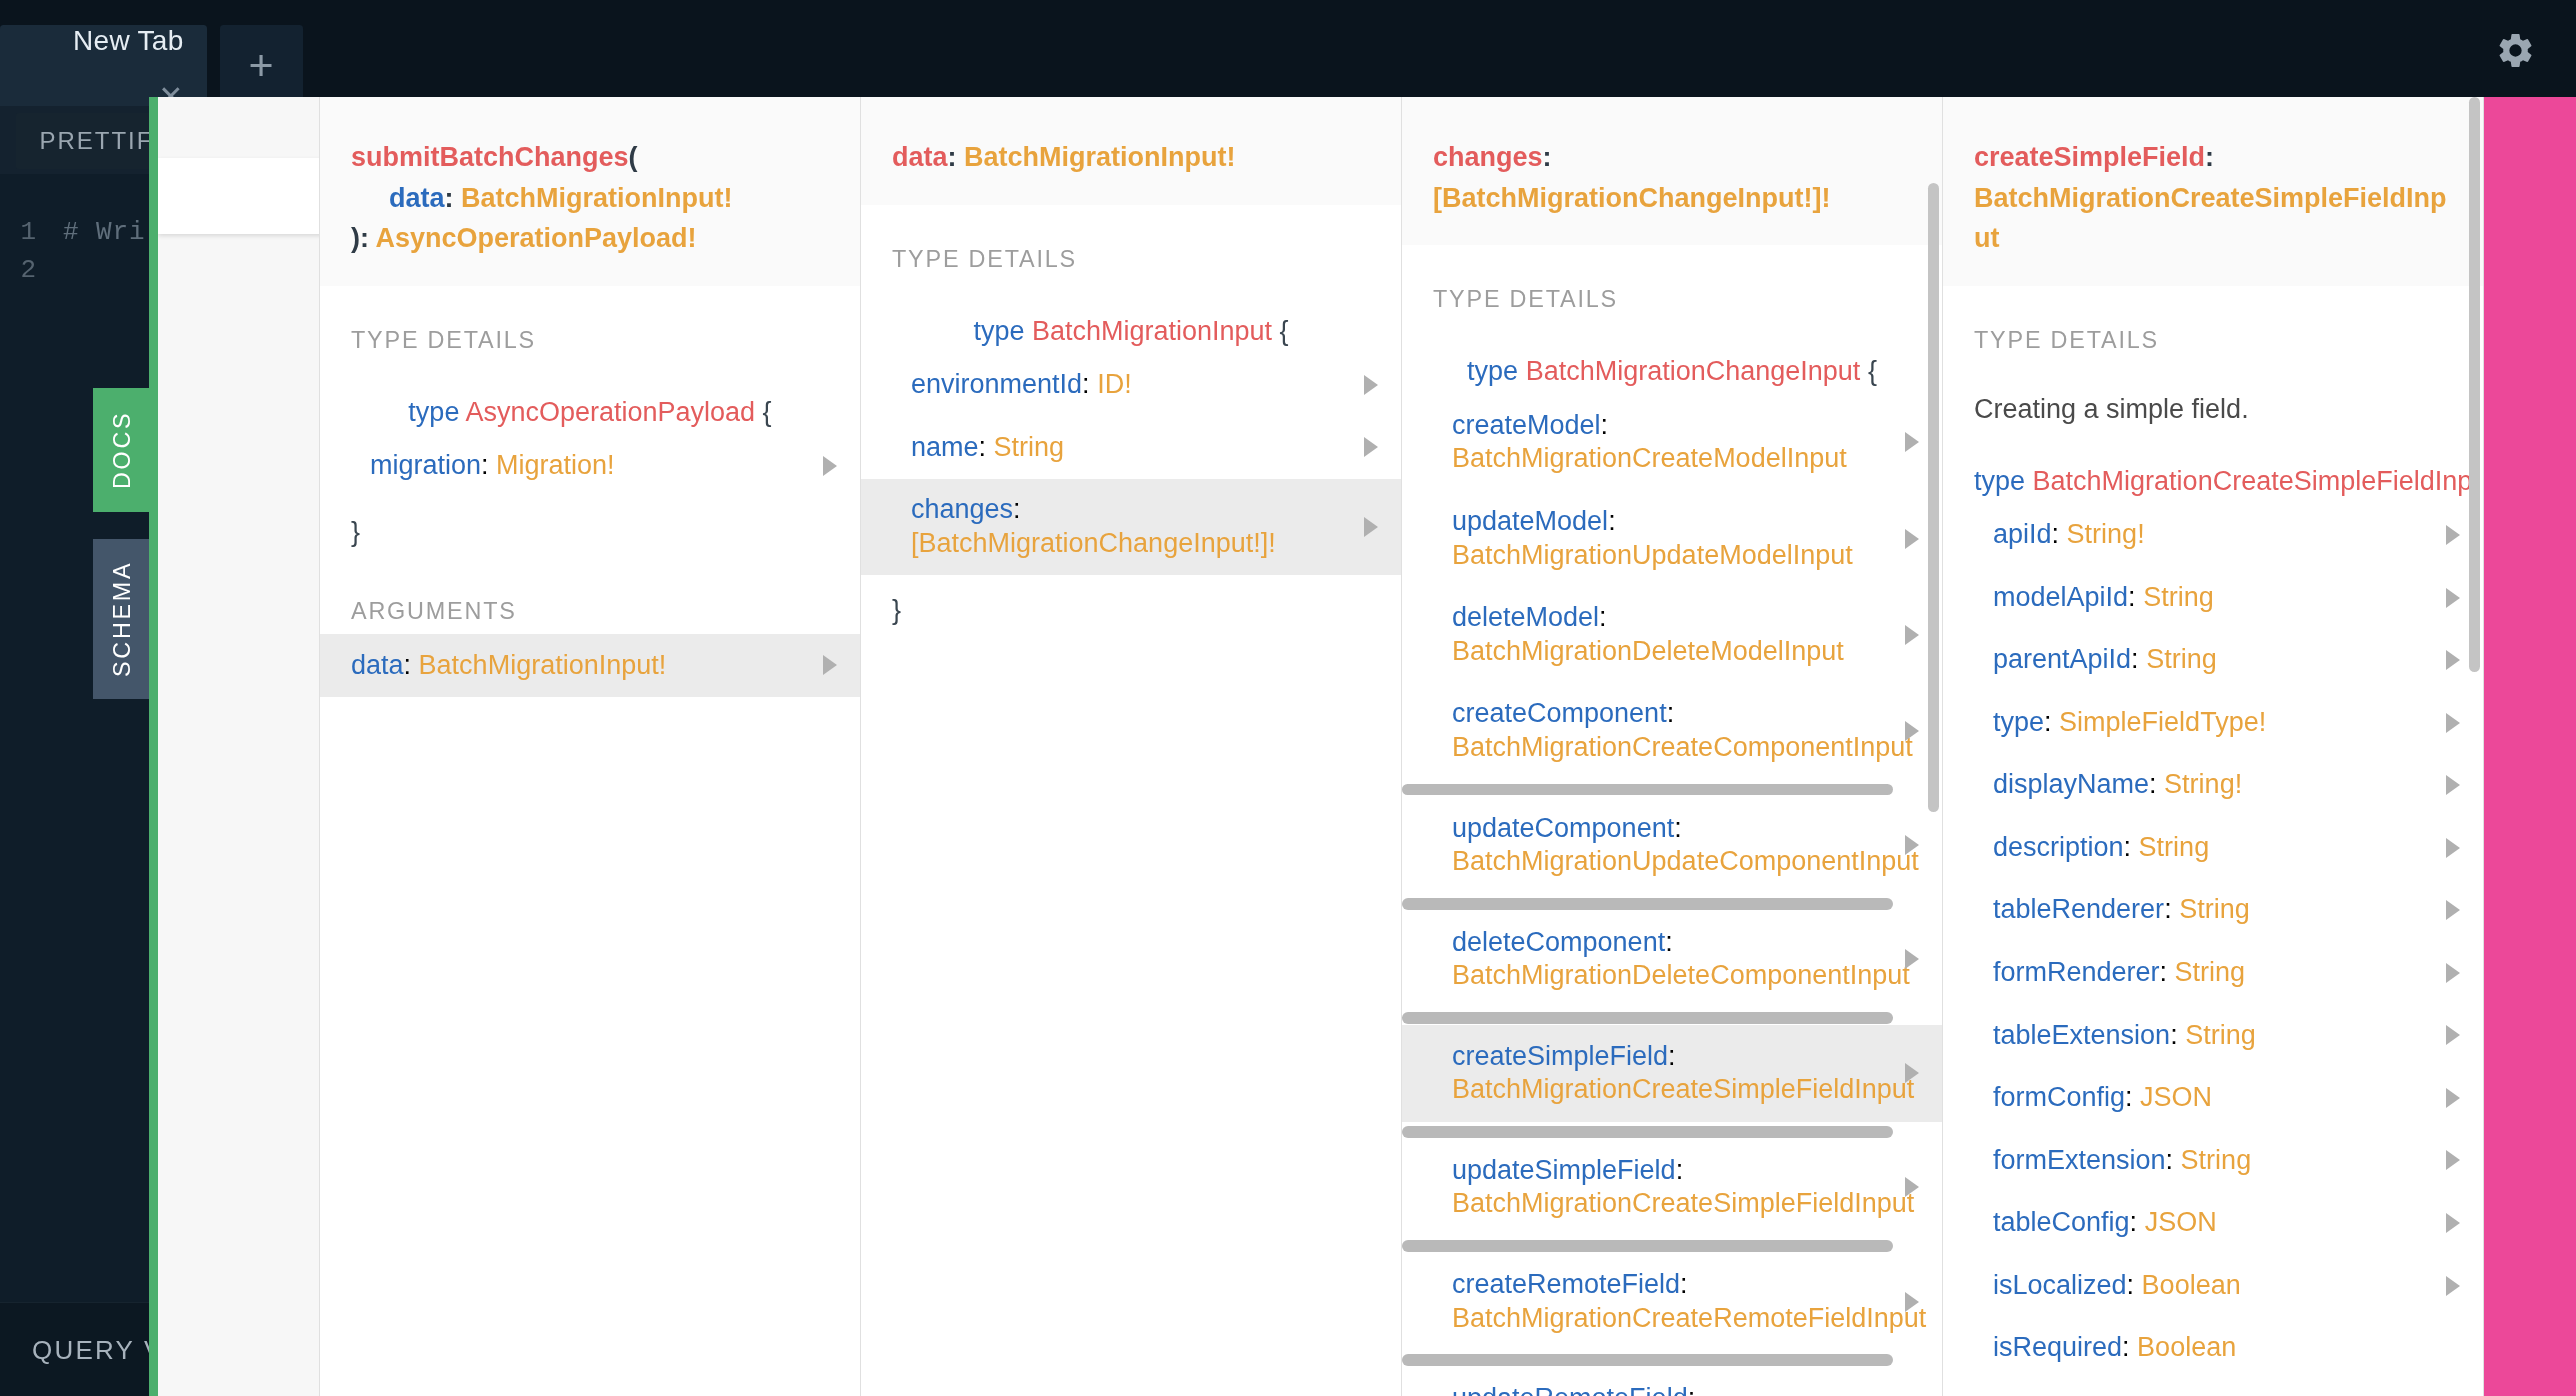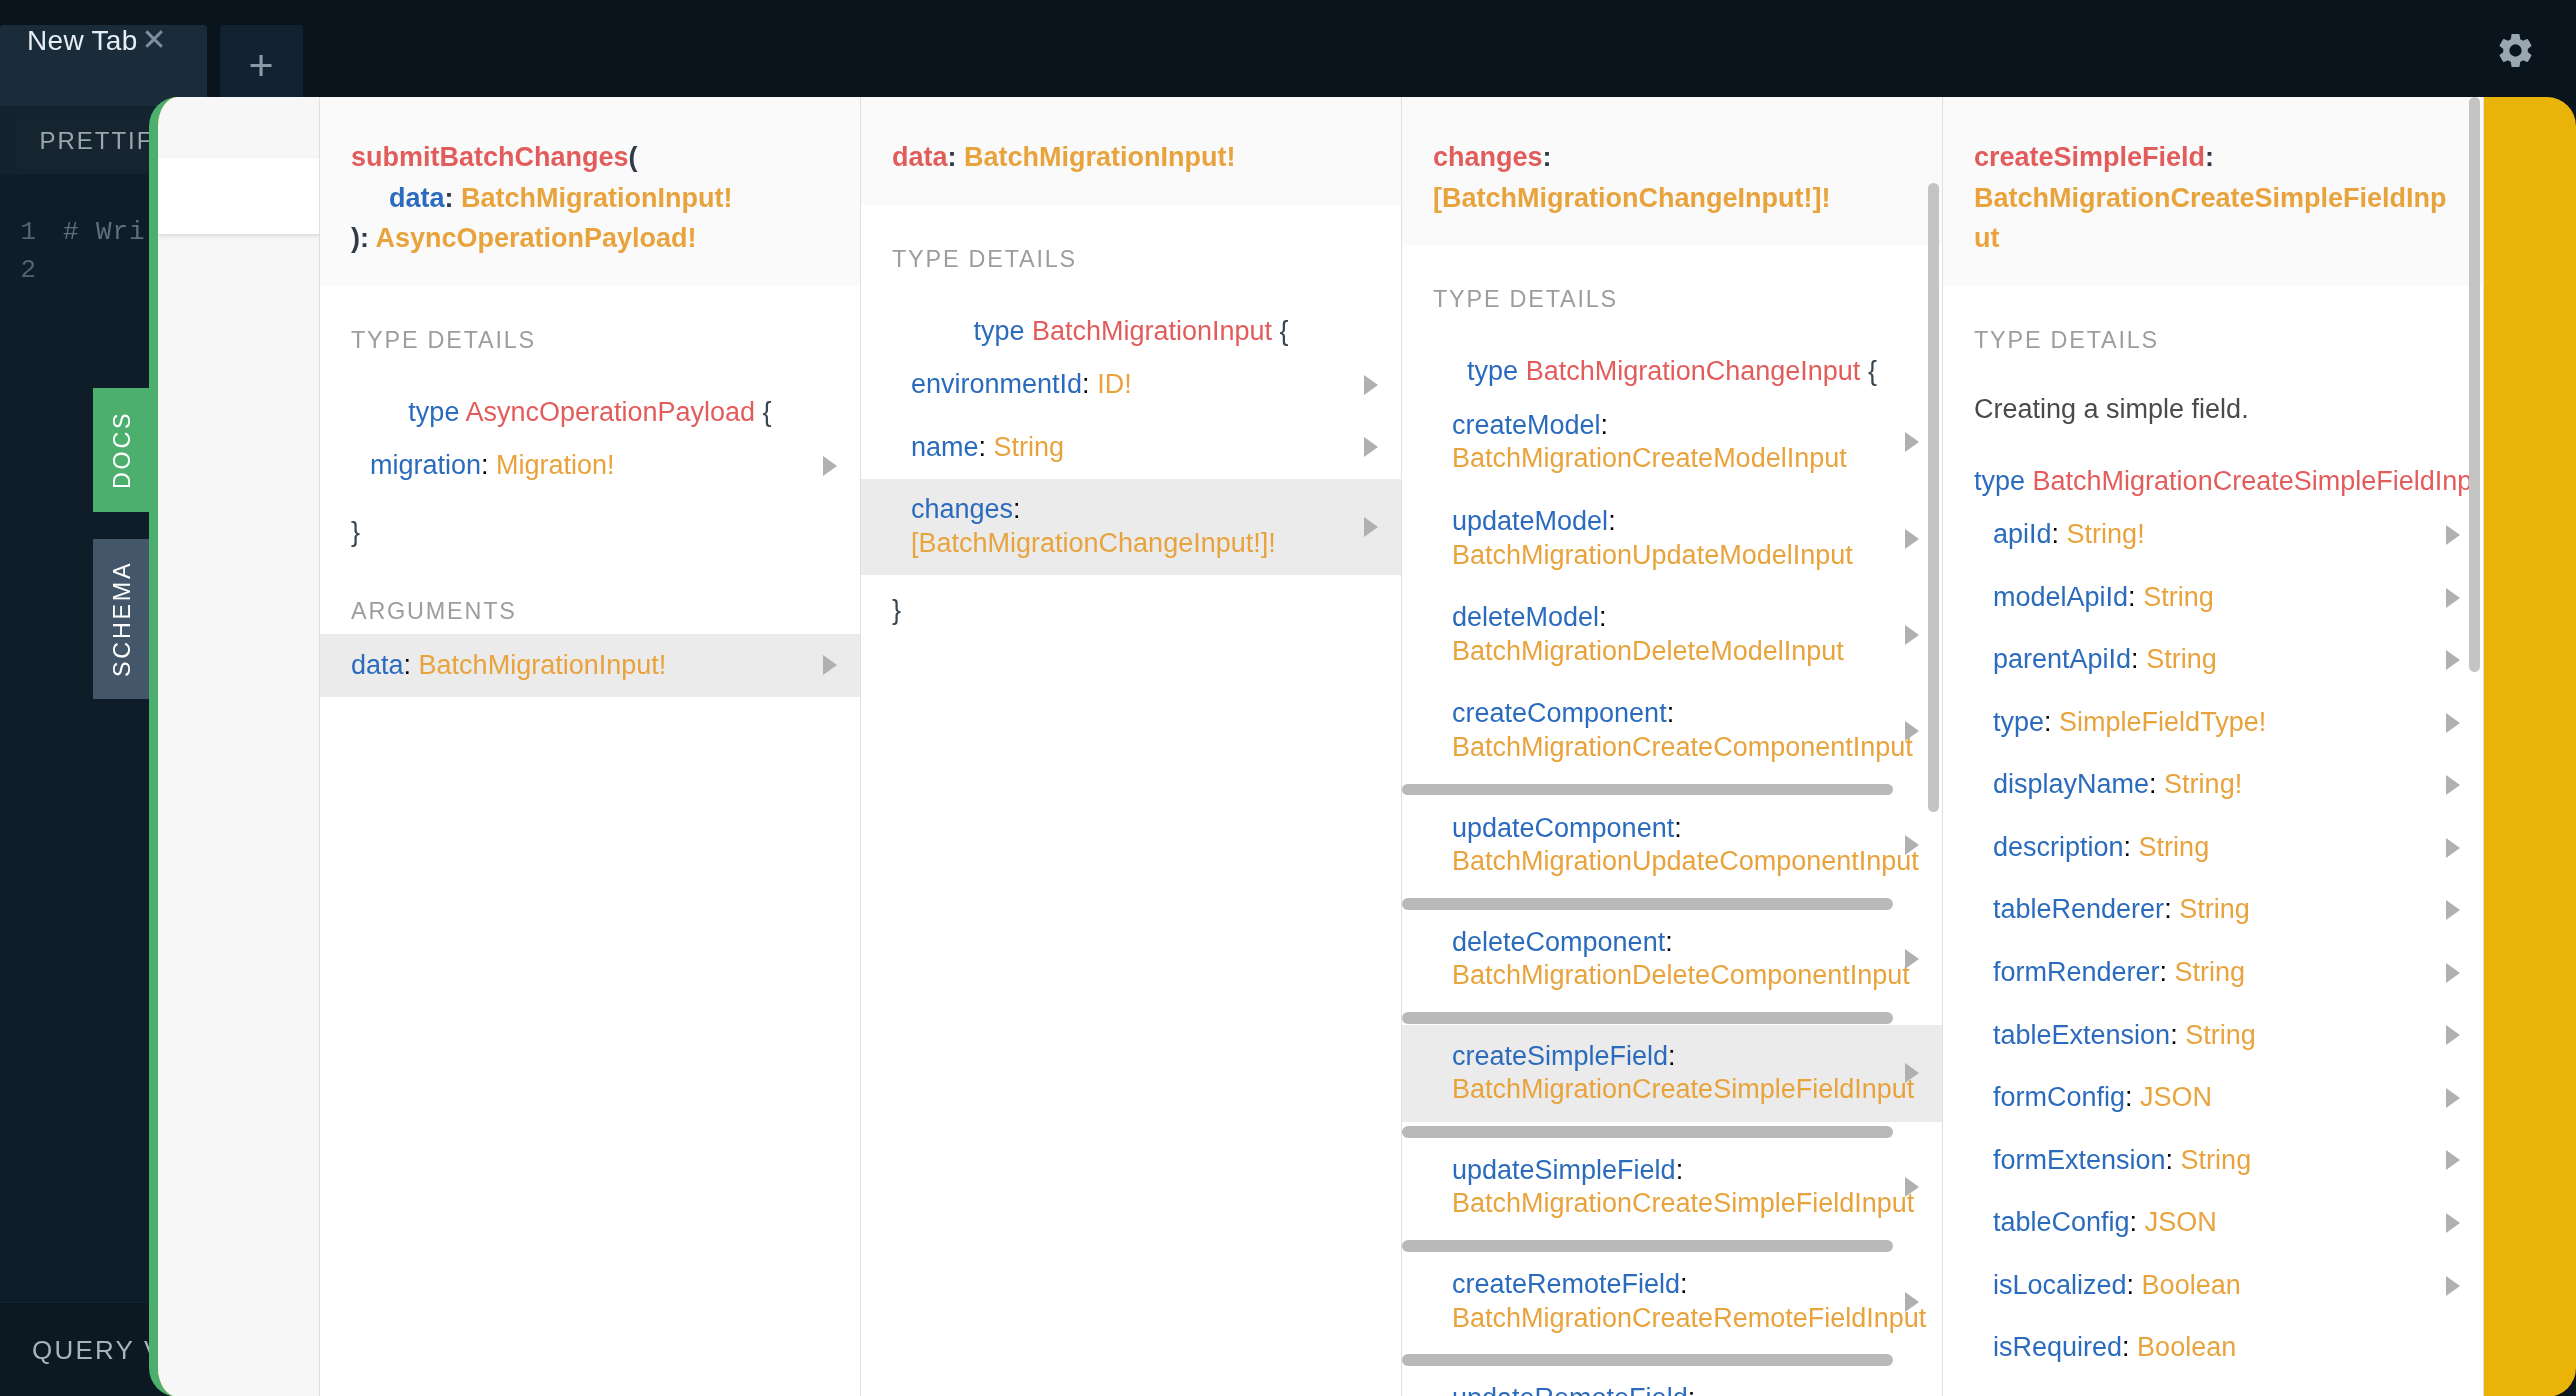--- a/index.html
+++ b/index.html
@@ -21,25 +21,25 @@
   }
   .tabbar {
     position: absolute; top: 0; left: 0; right: 0; height: 106px;
     background: #0a141d;
     display: flex; align-items: flex-end;
   }
   .tab {
     height: 81px; min-width: 207px;
     background: #1a2b3a;
     color: #e6edf3;
-    display: flex; align-items: flex-start; gap: 4px;
+    display: flex; align-items: flex-end; gap: 25px;
     padding: 0 23.4px 0 27px;
     font-size: 28px;
     letter-spacing: 0.3px;
-    border-top-left-radius: 3.6px; border-top-right-radius: 3.6px;
+    border-top-left-radius: 3.6px; border-top-right-radius: 3.6px; flex-direction: column;
   }
   .tab .close {
     color: #7f8e9c; font-size: 30px; line-height: 1; font-weight: 300;
     cursor: pointer;
   }
   .tab-add {
     width: 83px; height: 81px; margin-left: 12.6px;
     background: #132230;
     display: flex; align-items: center; justify-content: center;
     color: #8c9aa6; font-size: 43px; font-weight: 300;
@@ -97,25 +97,24 @@
     display: flex; align-items: center; justify-content: center;
     color: #ffffff; font-size: 23.4px; letter-spacing: 2.7px;
     border-radius: 3.6px 0 0 3.6px;
   }
   #tab-docs   { left: 93px; top: 388px; height: 124px; background: #4caf6d; }
   #tab-schema { left: 93px; top: 539px; height: 160px; background: #44566a; }
 
   
   #docs {
     position: absolute; top: 97px; left: 149px; right: 0; bottom: 0;
-    background: #eab308;
+    background: #ec4899;
     border-left: 9px solid #4caf6d;
     display: flex;
     overflow: hidden;
-    border-radius: 29px;
   }
   .col {
     position: relative;
     flex: 0 0 auto;
     height: 100%;
     border-right: 0.9px solid #e0e0e0;
     background: #ffffff;
     overflow: hidden;
   }
   #col0 { width: 162px; background: #f7f7f7; }

